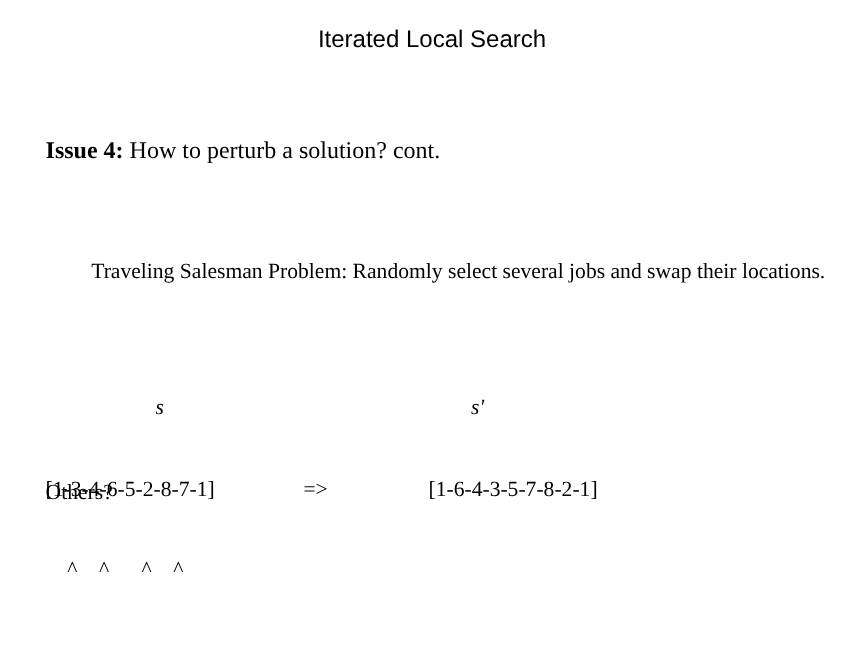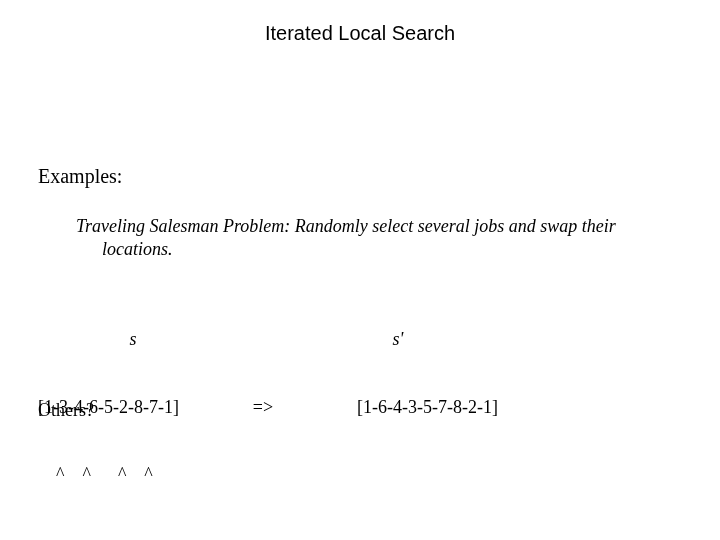--- a/index.html
+++ b/index.html
@@ -42,21 +42,20 @@
   }
   .tsp {
     position: absolute;
     top: 215px;
     left: 38px;
     right: 30px;
     font-size: 18px;
     line-height: 1.25;
     text-indent: -26px;
     padding-left: 64px;
-    font-style: italic;
   }
   .example-block {
     position: absolute;
     top: 283px;
     left: 38px;
     font-size: 18px;
     font-family: "Times New Roman", Times, serif;
     white-space: pre;
     line-height: 1.25;
   }
@@ -75,22 +74,24 @@
   .col-left-label  { width: 190px; text-align: center; }
   .col-right-label { width: 200px; text-align: center; }
 </style>
 </head>
 <body>
 
 <div class="slide">
 
   <div class="title">Iterated Local Search</div>
 
+  <div class="issue-line">
+    <span class="issue-label">Issue 4:</span><span> How to perturb a solution?   cont.</span>
+  </div>
 
-  <div class="examples">Examples:</div>
 
   <div class="tsp">Traveling Salesman Problem:  Randomly select several jobs and swap their locations.</div>
 
   <div class="example-block">
     <div class="row">
       <span class="col-left-label s-italic">s</span><span class="col-mid"> </span><span class="col-right-label s-italic">s'</span>
     </div>
     <div class="row">
       <span class="col-left">[1-3-4-6-5-2-8-7-1]</span><span class="col-mid arrow-cell">=&gt;</span><span class="col-right">[1-6-4-3-5-7-8-2-1]</span>
     </div>

